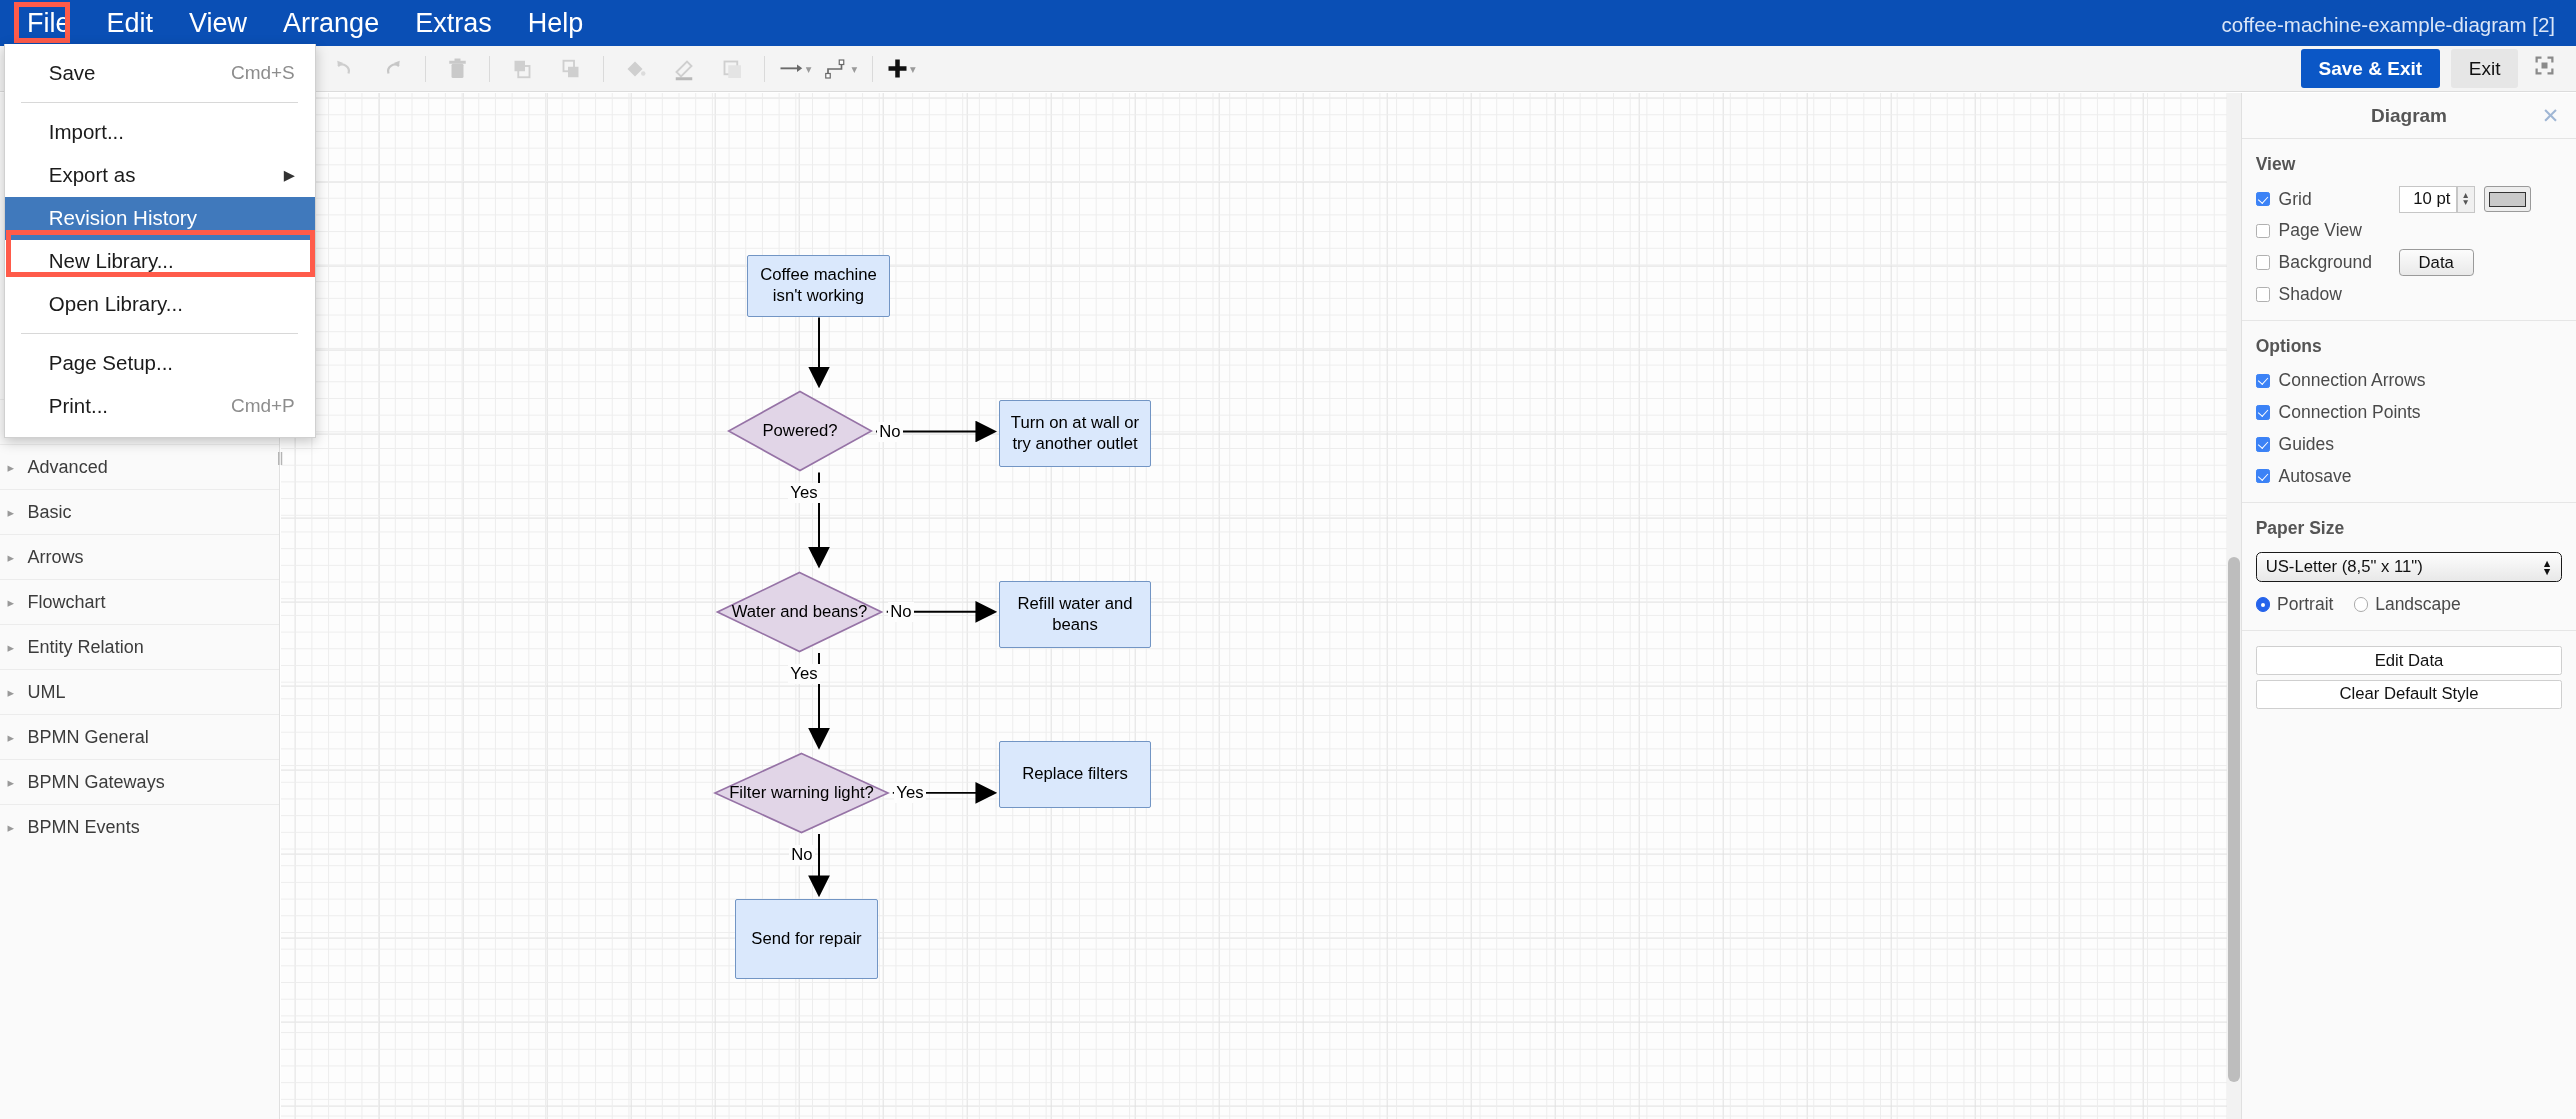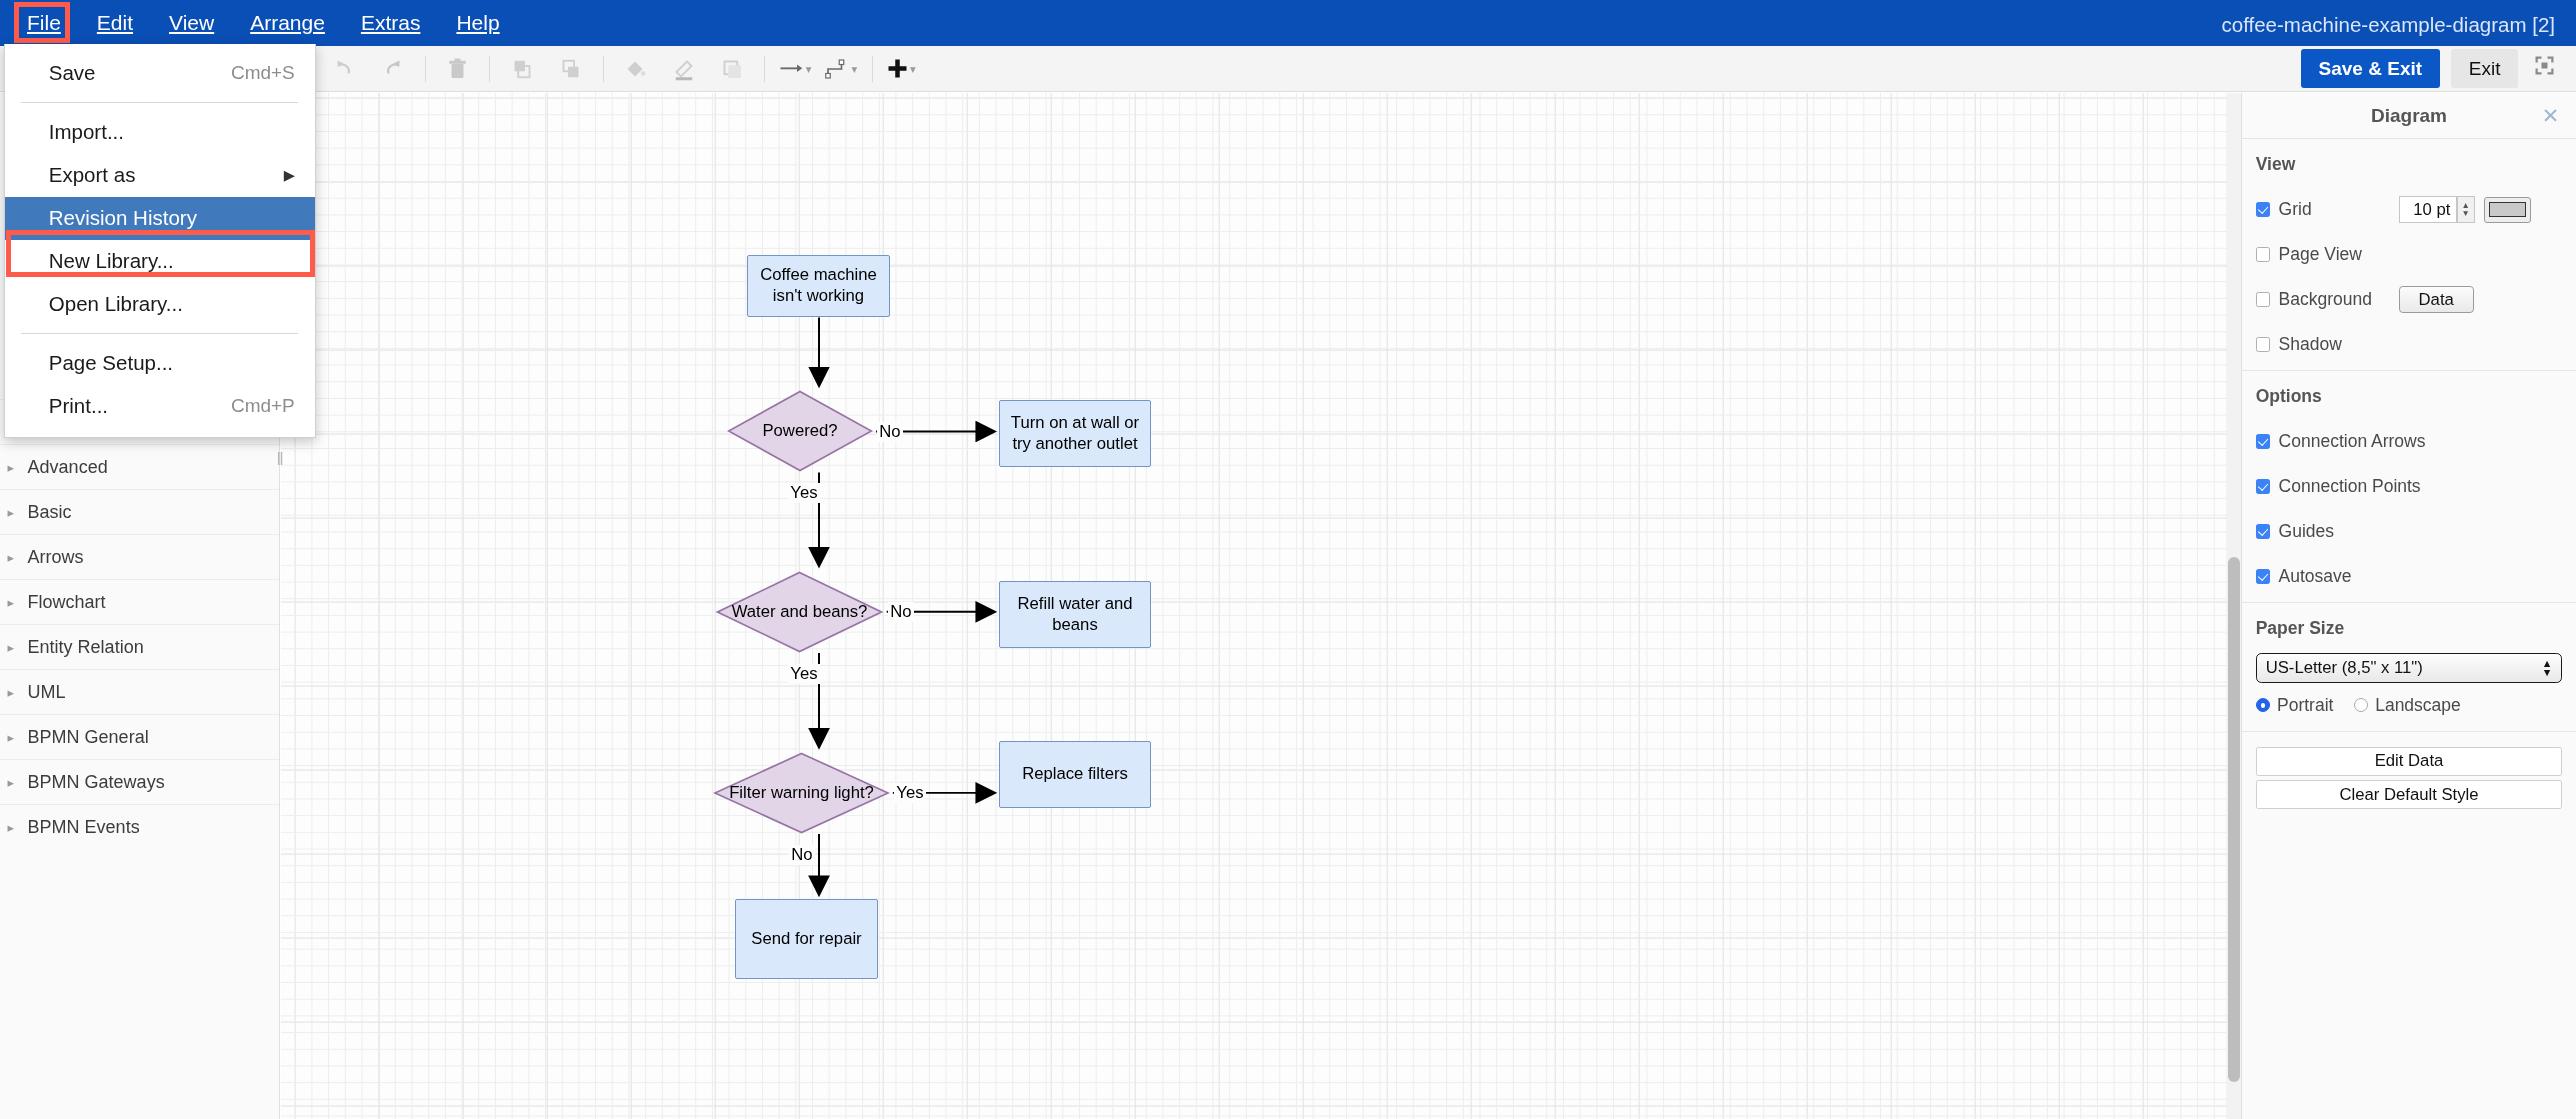--- a/index.html
+++ b/index.html
@@ -8,22 +8,22 @@
     font-family: "Liberation Sans", sans-serif;
     overflow: hidden; background: #fff;
   }
 
   
   #menubar {
     position: absolute; left: 0; top: 0; width: 2576px; height: 46px;
     background: #0a4fb5; display: flex; align-items: center; z-index: 40;
   }
   .menu-item {
-    color: #fff; font-size: 21px; padding: 0 18px; height: 46px;
-    display: flex; align-items: center; cursor: default; text-decoration: underline;
+    color: #fff; font-size: 27px; padding: 0 18px; height: 46px;
+    display: flex; align-items: center; cursor: default;
   }
   #menu-file-wrap { position: relative; margin-left: 9px; }
   #menu-file { background: #0a4fb5; }
   #file-highlight {
     position: absolute; left: 4.6px; top: 2.3px; width: 56px; height: 41px;
     border: 5.3px solid #ff5b4a; pointer-events: none; z-index: 60;
   }
   #doc-title {
     position: absolute; right: 21px; top: 0; height: 49px;
     display: flex; align-items: center; color: #dbe6f7; font-size: 20.5px;
@@ -153,21 +153,21 @@
     height: 46px; display: flex; align-items: center; justify-content: center;
     position: relative; border-bottom: 0.8px solid #e4e4e4;
     font-size: 19px; font-weight: bold; color: #555;
   }
   #rp-close {
     position: absolute; right: 16.7px; top: 50%; transform: translateY(-50%);
     color: #9fb6d4; font-size: 21px; cursor: pointer; font-weight: normal;
   }
   .rp-section { padding: 15px 13.7px 15px 13.7px; border-bottom: 0.8px solid #e6e6e6; }
   .rp-title { font-size: 17.5px; font-weight: bold; color: #555; margin-bottom: 13.7px; }
-  .rp-row { display: flex; align-items: center; margin-bottom: 10.7px; position: relative; margin-top: 24px; }
+  .rp-row { display: flex; align-items: center; margin-bottom: 10.7px; position: relative; }
   .cb {
     width: 14.5px; height: 14.5px; border: 0.8px solid #b0b0b0; background: #fff;
     border-radius: 2.3px; margin-right: 8.4px; flex-shrink: 0; cursor: pointer;
     display: inline-block; position: relative;
   }
   .cb.checked { background: #3b82f6; border-color: #3b82f6; }
   .cb.checked::after {
     content: ""; position: absolute; left: 3.8px; top: 0.8px; width: 4.6px; height: 8.4px;
     border: solid #fff; border-width: 0 1.5px 1.5px 0; transform: rotate(42deg);
   }

